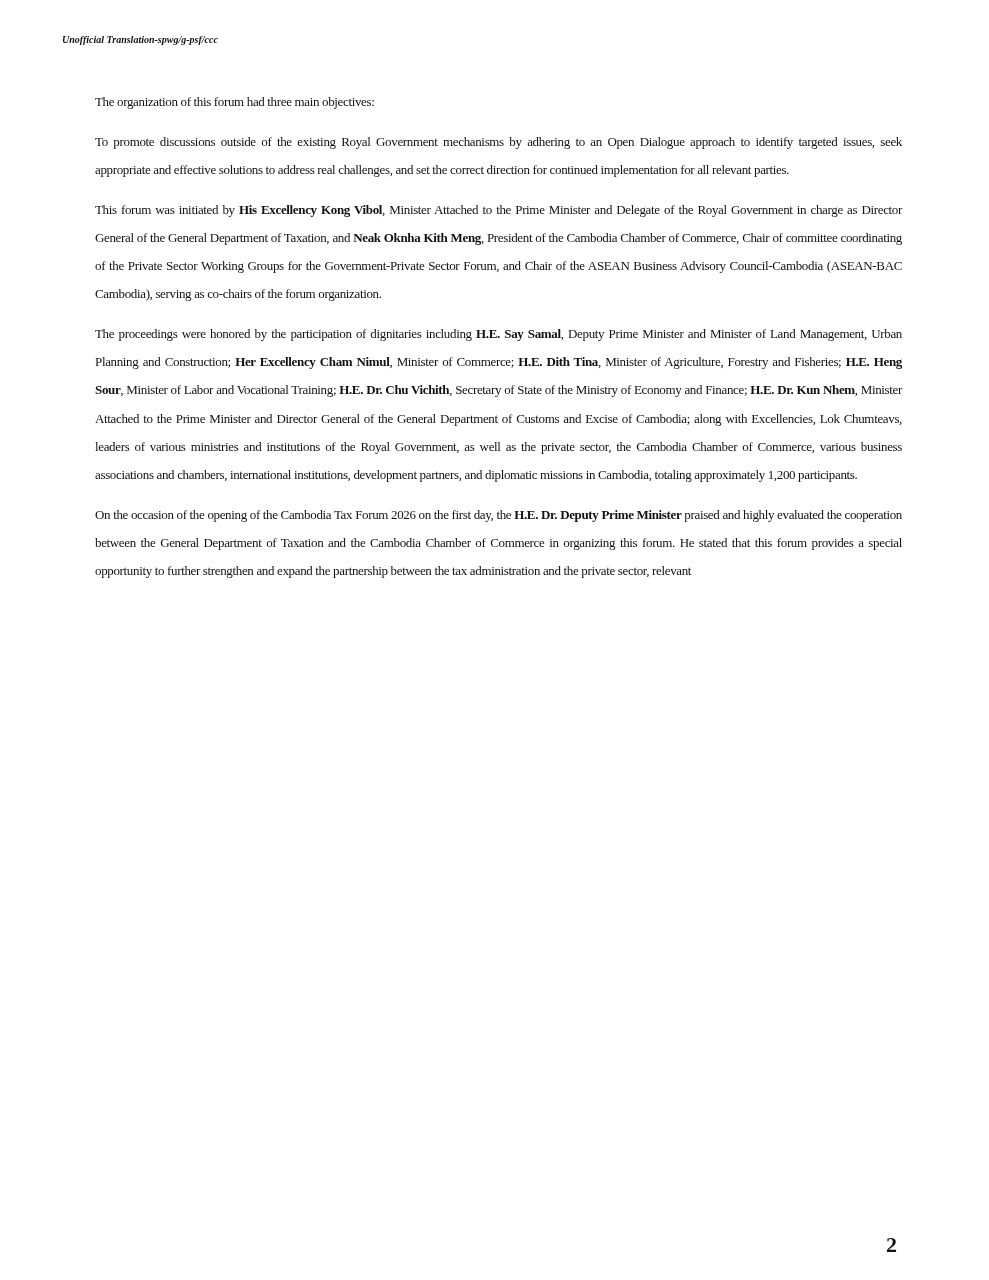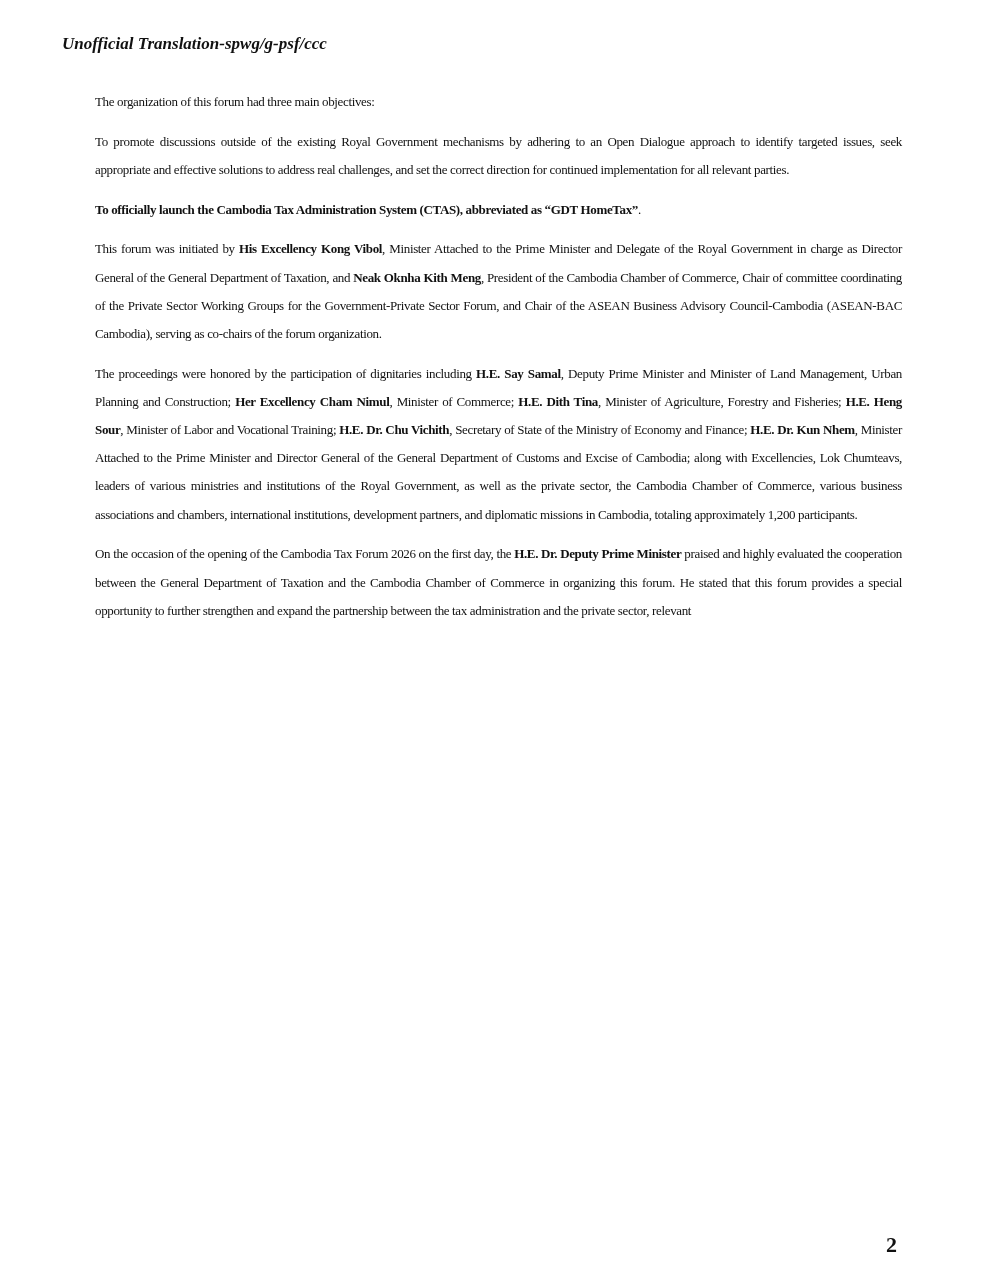--- a/index.html
+++ b/index.html
@@ -1,20 +1,20 @@
 <!DOCTYPE html>
 <html><head>
 <meta charset="utf-8">
 <style>
   html, body { margin: 0; padding: 0; background: #ffffff; }
   body { width: 989px; height: 1280px; position: relative; overflow: hidden; color: #111; }
   .header {
     position: absolute; left: 62px; top: 34px;
     font-family: "Liberation Serif", serif; font-style: italic; font-weight: bold;
-    font-size: 17px; color: #111;
+    font-size: 10px; color: #111;
   }
   .content {
     position: absolute; left: 95px; top: 88px; width: 807px;
     font-family: "Liberation Serif", serif; font-size: 13px; line-height: 28.2px;
     text-align: justify; letter-spacing: -0.35px;
   }
   .content p { margin: 0 0 11.5px 0; }
   .content p.bold { font-weight: bold; }
   .content b { font-weight: bold; }
   .page-number {
@@ -23,19 +23,18 @@
   }
 </style>
 </head>
 <body>
 
 <div class="header">Unofficial Translation-spwg/g-psf/ccc</div>
 
 <div class="content">
   <p><span>The organization of this forum had three main objectives:</span></p>
   <p><span>To promote discussions outside of the existing Royal Government mechanisms by adhering to an Open Dialogue approach to identify targeted issues, seek appropriate and effective solutions to address real challenges, and set the correct direction for continued implementation for all relevant parties.</span></p>
-  <p><b>To officially launch the Cambodia Tax Administration System (CTAS), abbreviated as “GDT HomeTax”</b><span>.</span></p>
   <p><span>This forum was initiated by </span><b>His Excellency Kong Vibol</b><span>, Minister Attached to the Prime Minister and Delegate of the Royal Government in charge as Director General of the General Department of Taxation, and </span><b>Neak Oknha Kith Meng</b><span>, President of the Cambodia Chamber of Commerce, Chair of committee coordinating of the Private Sector Working Groups for the Government-Private Sector Forum, and Chair of the ASEAN Business Advisory Council-Cambodia (ASEAN-BAC Cambodia), serving as co-chairs of the forum organization.</span></p>
   <p><span>The proceedings were honored by the participation of dignitaries including </span><b>H.E. Say Samal</b><span>, Deputy Prime Minister and Minister of Land Management, Urban Planning and Construction; </span><b>Her Excellency Cham Nimul</b><span>, Minister of Commerce; </span><b>H.E. Dith Tina</b><span>, Minister of Agriculture, Forestry and Fisheries; </span><b>H.E. Heng Sour</b><span>, Minister of Labor and Vocational Training; </span><b>H.E. Dr. Chu Vichith</b><span>, Secretary of State of the Ministry of Economy and Finance; </span><b>H.E. Dr. Kun Nhem</b><span>, Minister Attached to the Prime Minister and Director General of the General Department of Customs and Excise of Cambodia; along with Excellencies, Lok Chumteavs, leaders of various ministries and institutions of the Royal Government, as well as the private sector, the Cambodia Chamber of Commerce, various business associations and chambers, international institutions, development partners, and diplomatic missions in Cambodia, totaling approximately 1,200 participants.</span></p>
   <p><span>On the occasion of the opening of the Cambodia Tax Forum 2026 on the first day, the </span><b>H.E. Dr. Deputy Prime Minister</b><span> praised and highly evaluated the cooperation between the General Department of Taxation and the Cambodia Chamber of Commerce in organizing this forum. He stated that this forum provides a special opportunity to further strengthen and expand the partnership between the tax administration and the private sector, relevant</span></p>
 </div>
 
 <div class="page-number">2</div>
 
 </body></html>

